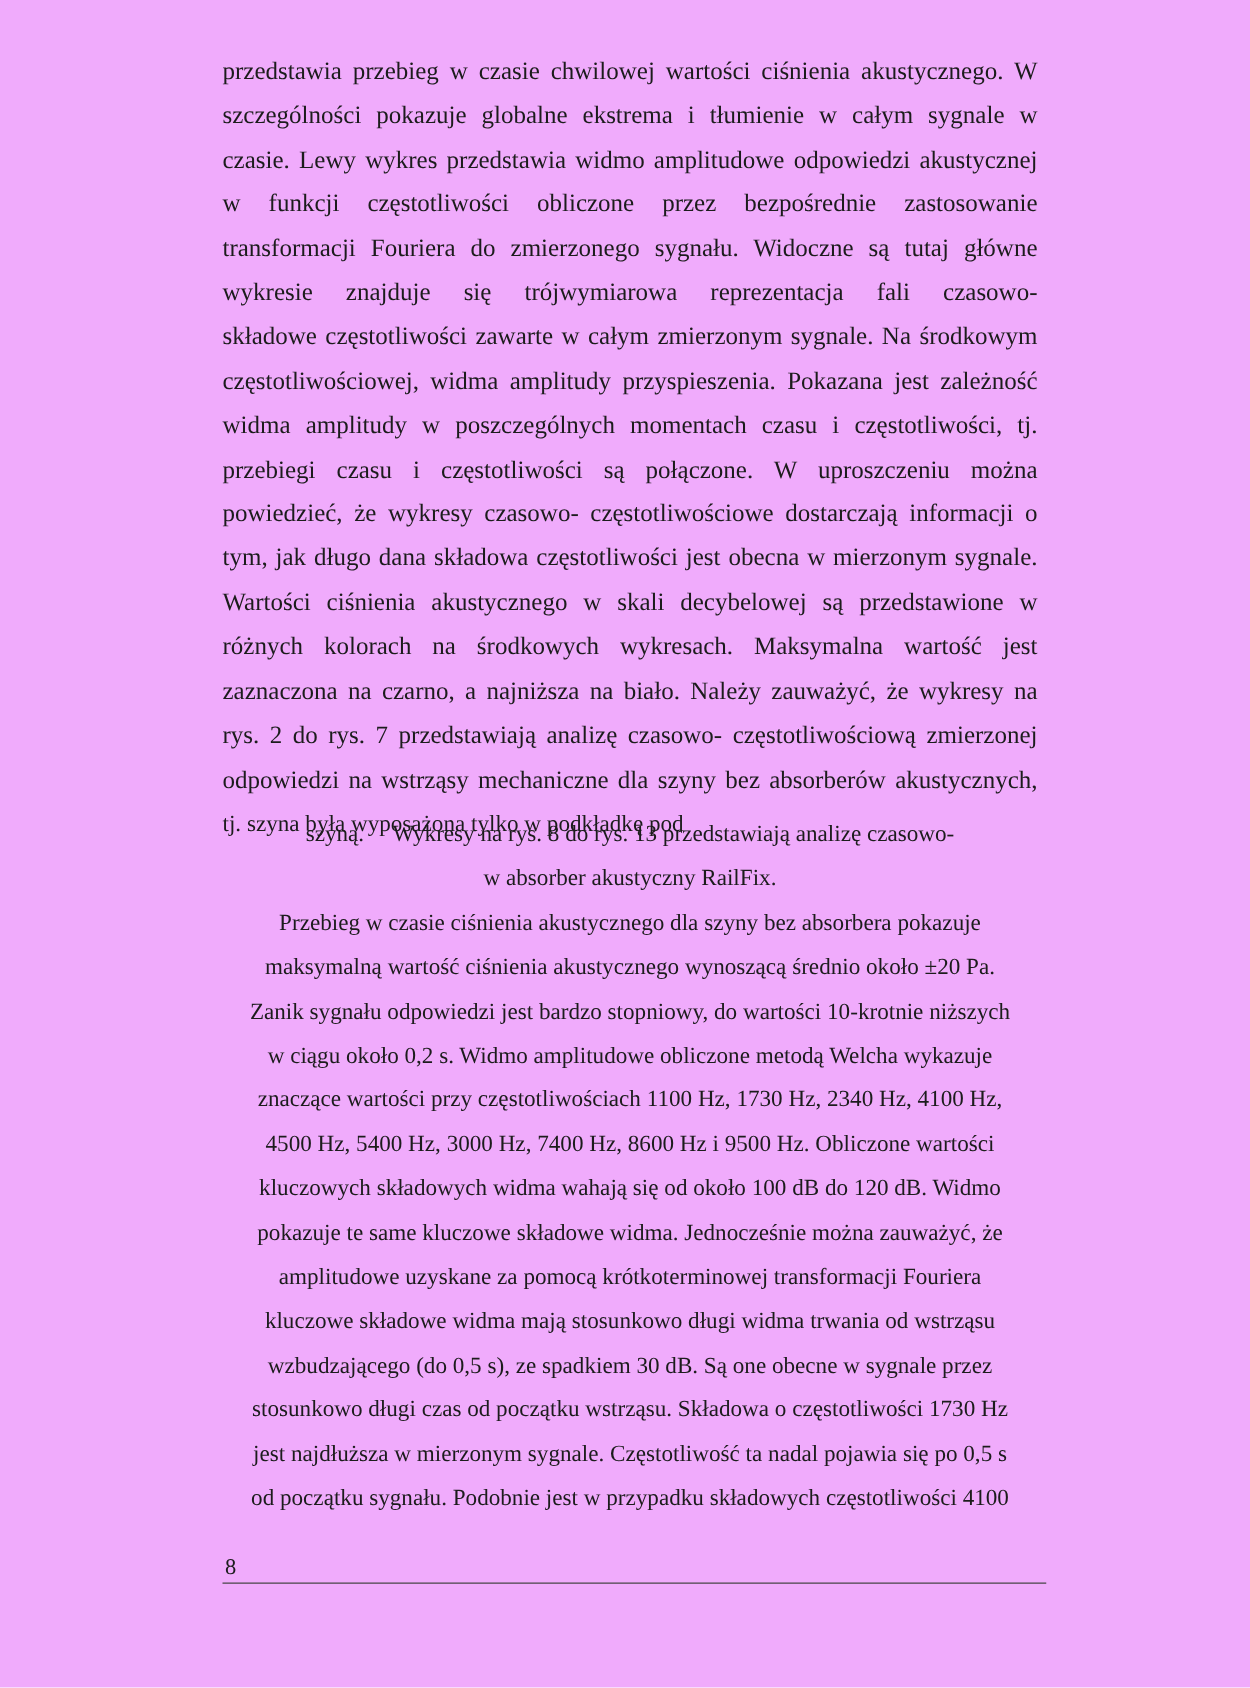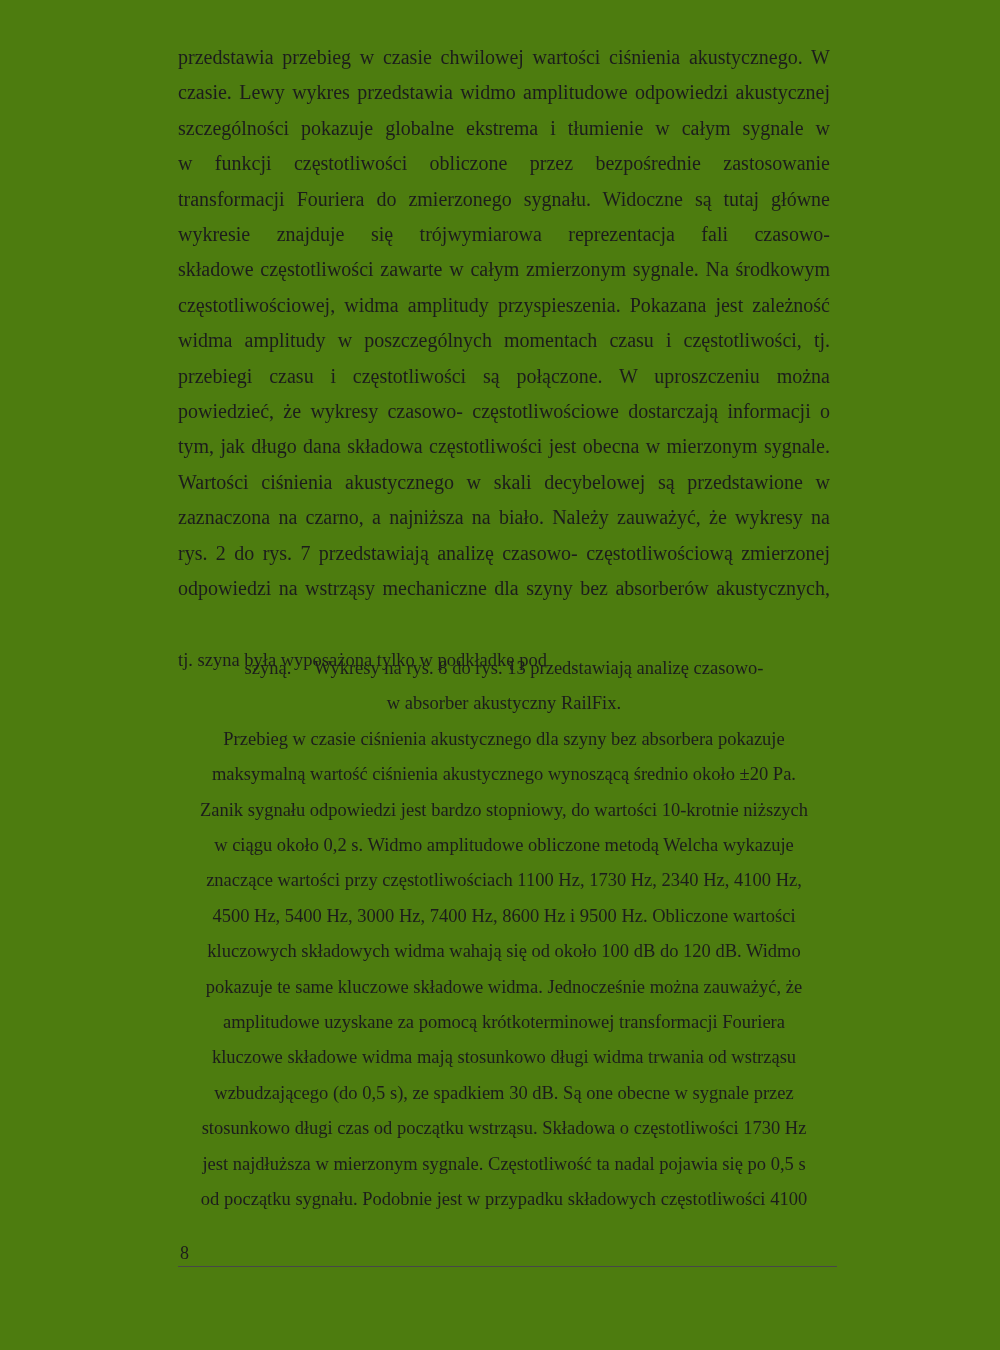--- a/index.html
+++ b/index.html
@@ -1,20 +1,20 @@
 <!DOCTYPE html>
 <html><head>
 <meta charset="utf-8">
 <style>
   html, body { margin: 0; padding: 0; background: #ffffff; }
   .page {
     position: relative;
     width: 1000px;
     height: 1350px;
-    background: #4d7c0f;
+    background: #f0abfc;
     font-family: "Liberation Serif", "DejaVu Serif", serif;
     color: #1c1c1c;
     overflow: hidden;
   }
   .textblock {
     position: absolute;
     left: 178px;
     width: 652px;
   }
   .para-justified {
@@ -60,32 +60,33 @@
     border-top: 1.5px solid #474747;
   }
 </style>
 </head>
 <body>
 
 <div class="page">
 
   <div class="textblock para-justified">
       <div class="line">przedstawia przebieg w czasie chwilowej wartości ciśnienia akustycznego. W</div>
+      <div class="line">szczególności pokazuje globalne ekstrema i tłumienie w całym sygnale w</div>
       <div class="line">czasie. Lewy wykres przedstawia widmo amplitudowe odpowiedzi akustycznej</div>
-      <div class="line">szczególności pokazuje globalne ekstrema i tłumienie w całym sygnale w</div>
       <div class="line">w funkcji częstotliwości obliczone przez bezpośrednie zastosowanie</div>
       <div class="line">transformacji Fouriera do zmierzonego sygnału. Widoczne są tutaj główne</div>
       <div class="line">wykresie znajduje się trójwymiarowa reprezentacja fali czasowo-</div>
       <div class="line">składowe częstotliwości zawarte w całym zmierzonym sygnale. Na środkowym</div>
       <div class="line">częstotliwościowej, widma amplitudy przyspieszenia. Pokazana jest zależność</div>
       <div class="line">widma amplitudy w poszczególnych momentach czasu i częstotliwości, tj.</div>
       <div class="line">przebiegi czasu i częstotliwości są połączone. W uproszczeniu można</div>
       <div class="line">powiedzieć, że wykresy czasowo- częstotliwościowe dostarczają informacji o</div>
       <div class="line">tym, jak długo dana składowa częstotliwości jest obecna w mierzonym sygnale.</div>
       <div class="line">Wartości ciśnienia akustycznego w skali decybelowej są przedstawione w</div>
+      <div class="line">różnych kolorach na środkowych wykresach. Maksymalna wartość jest</div>
       <div class="line">zaznaczona na czarno, a najniższa na biało. Należy zauważyć, że wykresy na</div>
       <div class="line">rys. 2 do rys. 7 przedstawiają analizę czasowo- częstotliwościową zmierzonej</div>
       <div class="line">odpowiedzi na wstrząsy mechaniczne dla szyny bez absorberów akustycznych,</div>
     </div>
 
   <div class="overlap-line">tj. szyna była wyposażona tylko w podkładkę pod</div>
 
   <div class="textblock para-left">
       <div class="line">szyną.     Wykresy na rys. 8 do rys. 13 przedstawiają analizę czasowo-</div>
       <div class="line">w absorber akustyczny RailFix.</div>

